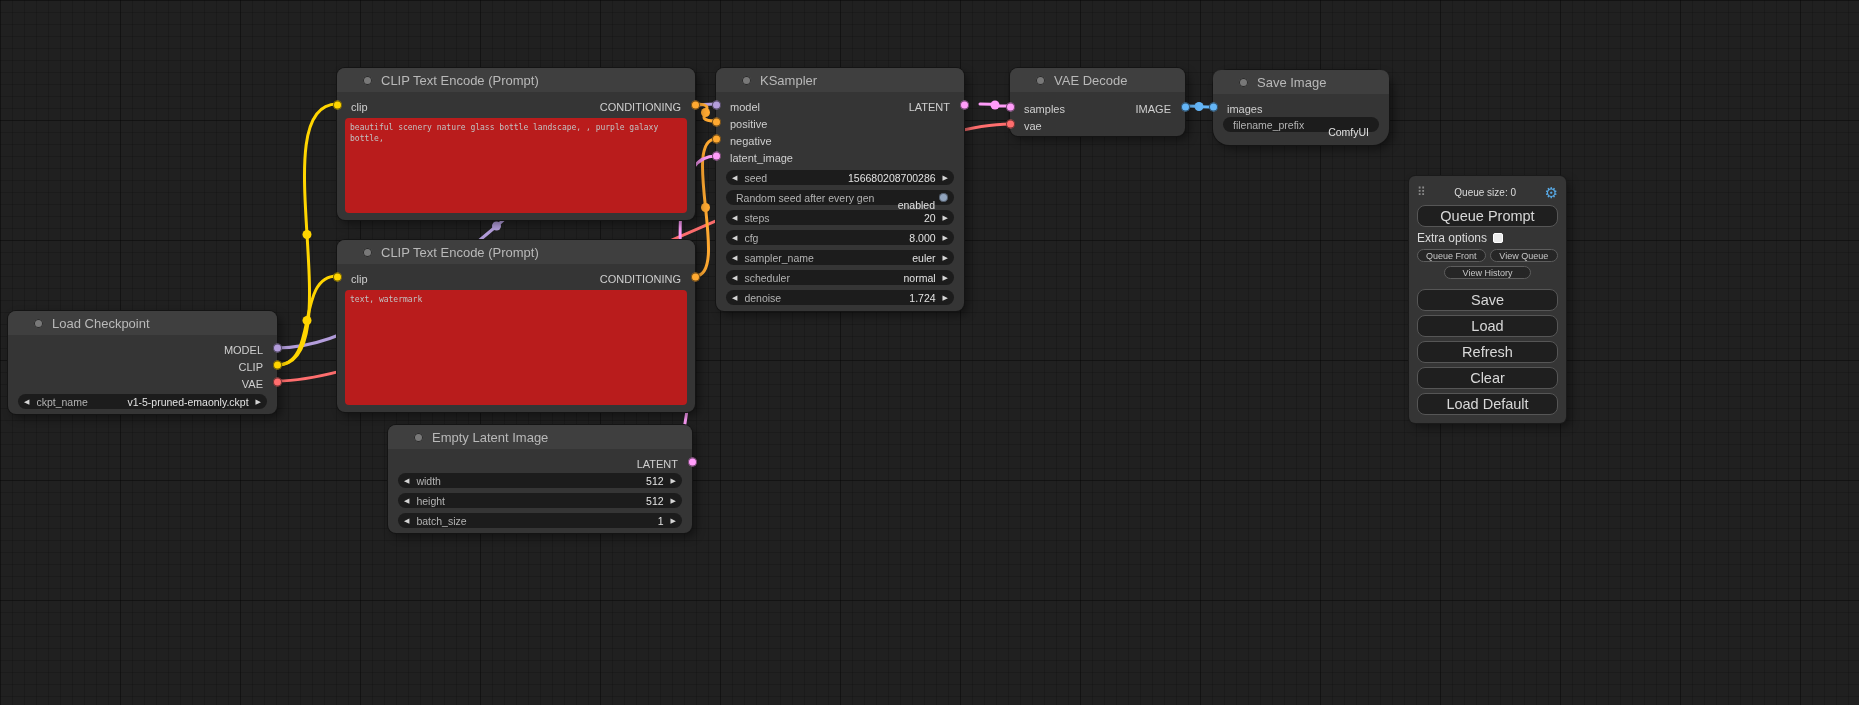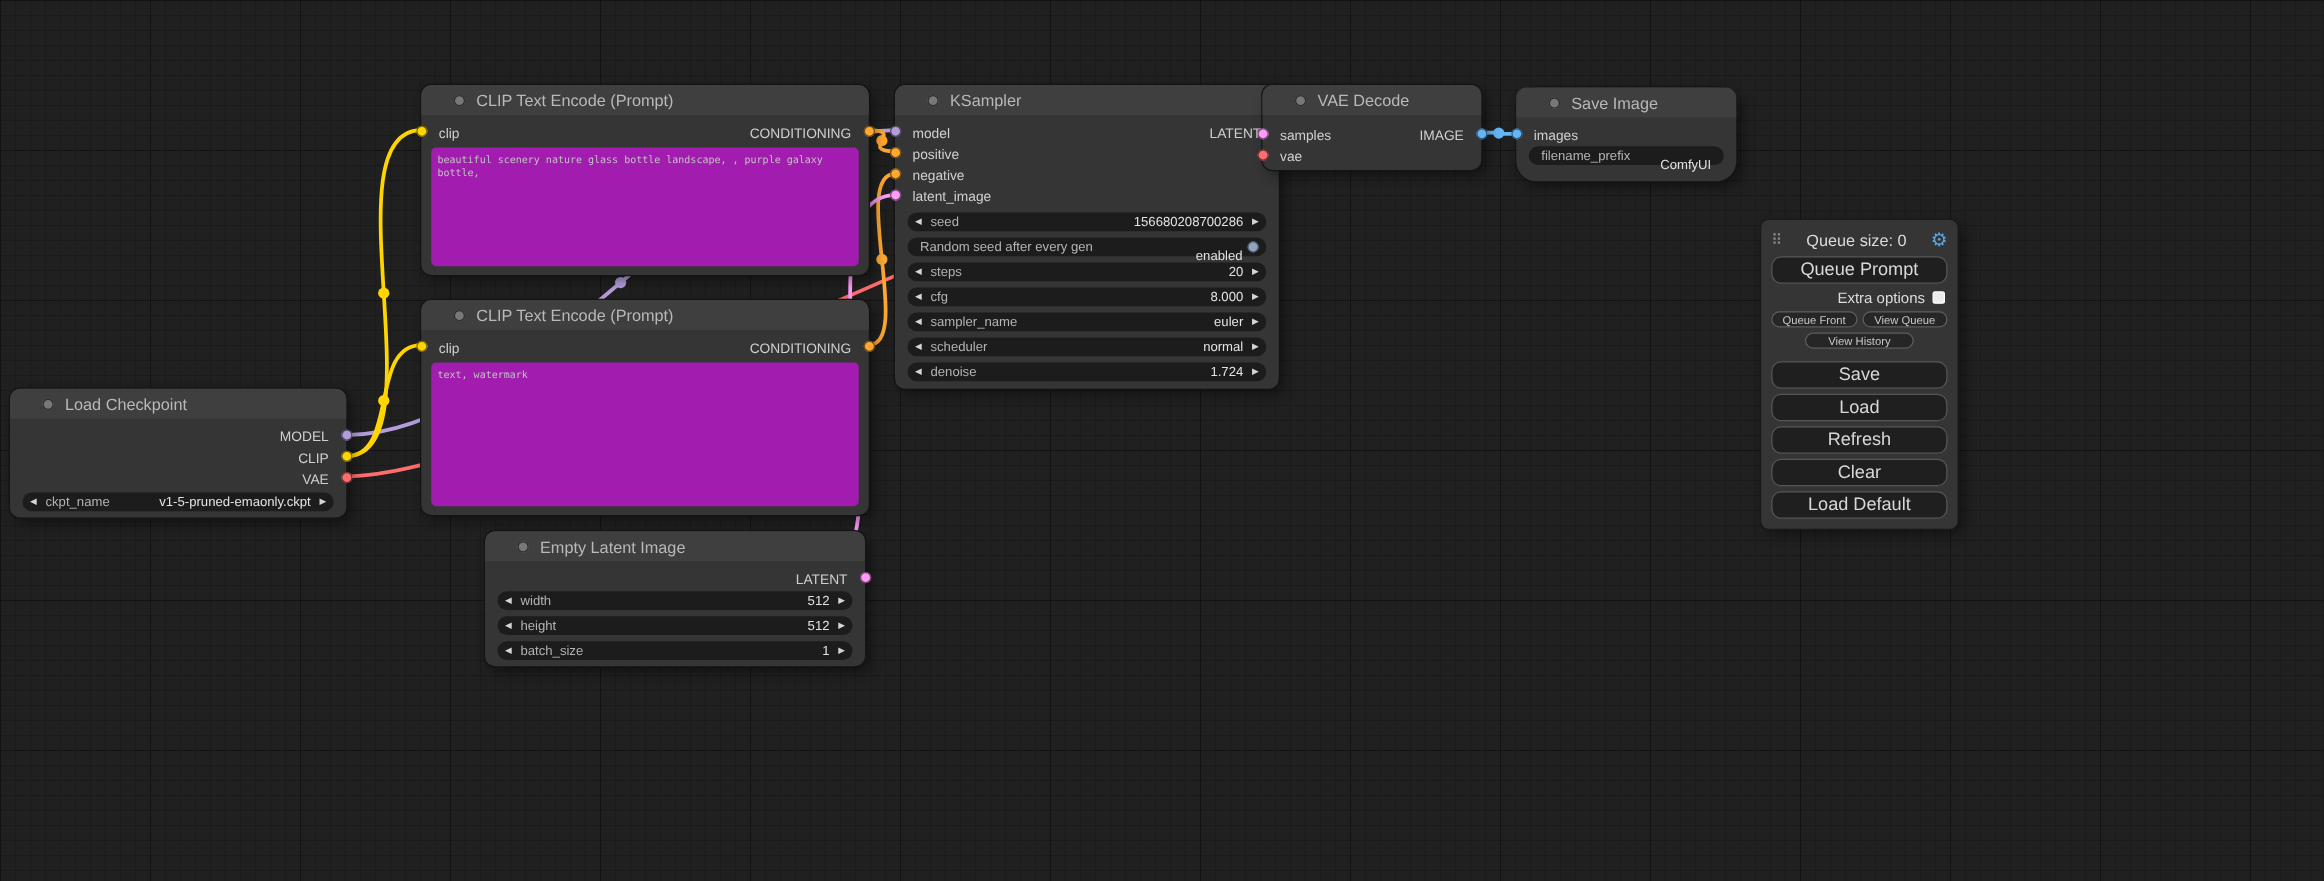--- a/index.html
+++ b/index.html
@@ -64,46 +64,46 @@
   .widget.no-arrows .wlabel { margin-left: 4px; }
   .widget.no-arrows .wvalue { margin-right: 4px; margin-top: 14px; }
   .toggle-knob {
     width: 9px; height: 9px; border-radius: 50%;
     background: #91a4bd; box-shadow: inset 0 0 0 1px rgba(0,0,0,0.4);
     flex: 0 0 auto;
   }
 
   .prompt-text {
     position: absolute; left: 8px; right: 8px; top: 50px; bottom: 7px;
-    background: #a21caf; border-radius: 4px; padding: 5px 5px;
+    background: #b91c1c; border-radius: 4px; padding: 5px 5px;
     font-family: "DejaVu Sans Mono", monospace; font-size: 8px;
     line-height: 1.35; color: #c2c2c2;
     word-break: break-word; overflow: hidden;
   }
 
   
   #menu {
     position: absolute; left: 1409px; top: 176px; width: 157px; z-index: 3;
     background: #353535; border-radius: 6px;
     box-shadow: 0 0 0 1px #1a1a1a, 4px 4px 10px rgba(0,0,0,0.45);
     padding: 7px 8px 8px;
   }
   .menu-header { display: flex; align-items: center; height: 18px; margin-bottom: 4px; }
   .drag-handle { color: #8a8a8a; font-size: 12px; cursor: grab; }
-  .queue-size { flex: 1; text-align: center; color: #dcdcdc; font-size: 13px; }
+  .queue-size { flex: 1; text-align: center; color: #dcdcdc; font-size: 10px; }
   .gear { color: #57a8e4; font-size: 15px; line-height: 1; cursor: pointer; }
 
   .btn-big {
     display: block; width: 100%; height: 22px; margin-bottom: 4px;
     background: #1f1f1f; border: 1px solid #565656; border-radius: 8px;
     color: #d8d8d8; font-size: 14.5px; font-family: "Liberation Sans", sans-serif;
     text-align: center; line-height: 19px; cursor: pointer;
   }
   .extra-row {
-    display: flex; align-items: center; justify-content: flex-end;
+    display: flex; align-items: center; 
     gap: 6px; height: 14px; margin: 2px 2px 4px 0;
     color: #dcdcdc; font-size: 12px;
   }
   .checkbox {
     width: 10px; height: 10px; background: #ececec;
     border: 1px solid #ffffff; border-radius: 2px; cursor: pointer;
   }
   .pill-row { display: flex; gap: 4px; margin-bottom: 4px; }
   .btn-small {
     flex: 1; height: 13px;
@@ -223,21 +223,21 @@
       </div>
       <div class="widget">
         <span class="arrow">◀</span>
         <span class="wlabel">batch_size</span>
         <span class="wvalue">1</span>
         <span class="arrow">▶</span>
       </div>
     </div>
   </div>
 
-  <div class="node" style="left:716px; top:68px; width:307px; height:243px;">
+  <div class="node" style="left:716px; top:68px; width:248px; height:243px;">
     <div class="ntitle">
       <span class="collapse-dot"></span>
       <span>KSampler</span>
     </div>
     <div class="node-body">
       <div class="slot-row">
         <span class="port in" style="background-color: rgb(179, 157, 219);"></span>
         <span>model</span>
         <span>LATENT</span>
         <span class="port out" style="background-color: rgb(255, 156, 249);"></span>

